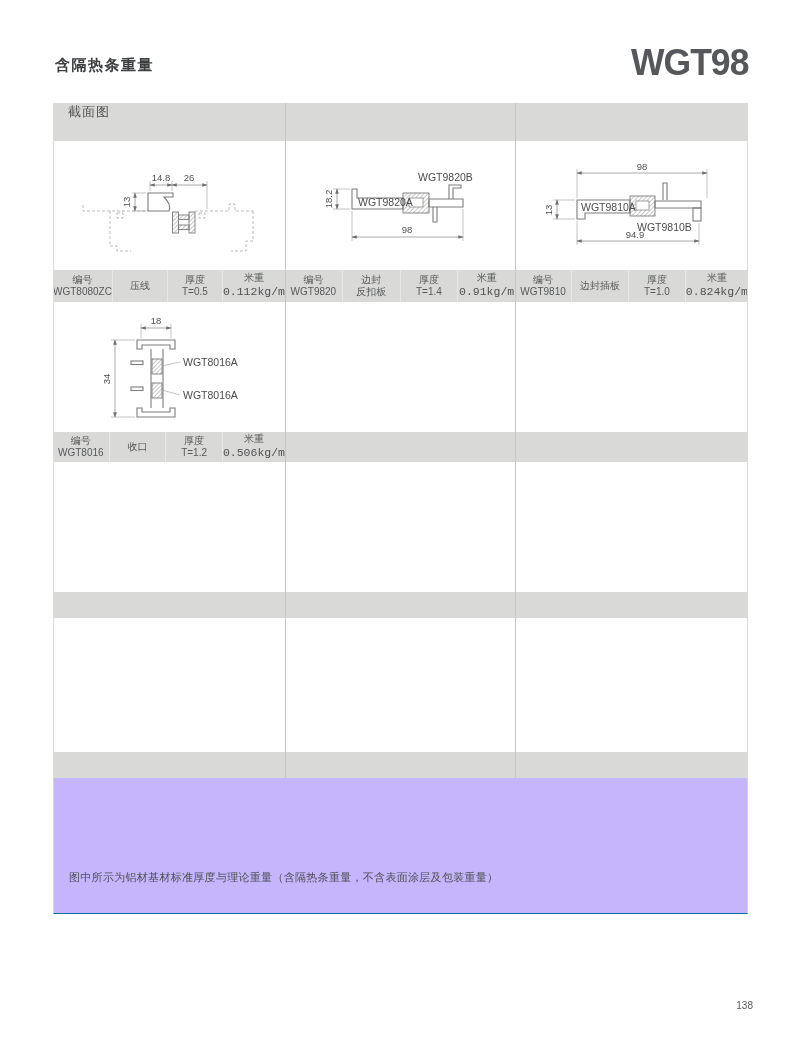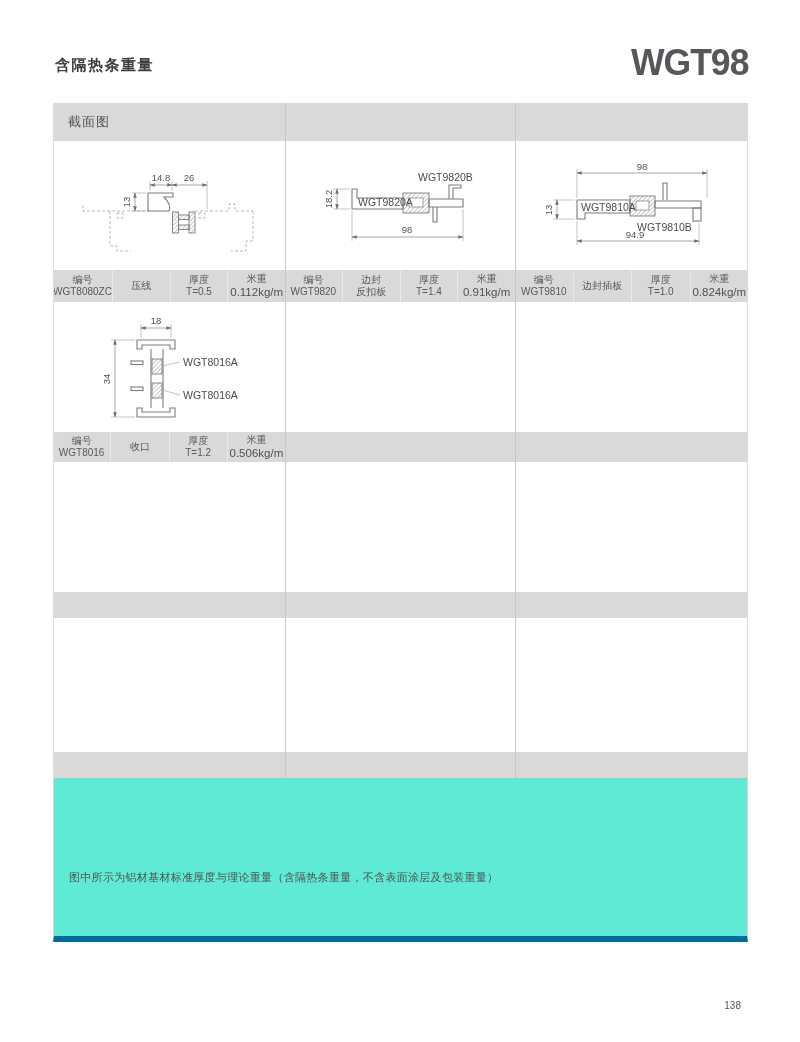--- a/index.html
+++ b/index.html
@@ -14,58 +14,58 @@
     color:#3d3e40;letter-spacing:1.5px;
   }
   .model-code{
     position:absolute;right:52px;top:42px;font-size:37px;font-weight:bold;
     color:#56575a;letter-spacing:-1px;transform:scaleX(.96);transform-origin:right;
   }
   
   .sheet{position:absolute;left:53px;top:103px;width:695px;height:835px;}
   .sheet-row{position:absolute;left:0;width:695px;}
   .band{background:#d9dad8;display:flex;}
-  .band-header{top:0;height:38px;display:flex;align-items:center;}
+  .band-header{top:0;height:38px;display:flex;align-items:flex-start;}
   .section-label{font-size:13px;color:#515254;padding-left:15px;letter-spacing:1px;}
   .draw-row{background:#ffffff;display:flex;}
   .r1{top:38px;height:129px;}
   .b1{top:167px;height:32px;}
   .r2{top:199px;height:130px;}
   .b2{top:329px;height:30px;}
   .re1{top:359px;height:130px;background:#fff;}
   .b3{top:489px;height:26px;}
   .re2{top:515px;height:134px;background:#fff;}
   .b4{top:649px;height:26px;}
   .foot-row{
-    top:675px;height:164px;background:#5eead4;
-    border-left:1px solid #d6d7d5;border-right:1px solid #d6d7d5;border-bottom:6px solid #0369a1;
+    top:675px;height:136px;background:#c4b5fd;
+    border-left:1px solid #d6d7d5;border-right:1px solid #d6d7d5;border-bottom:1px solid #0369a1;
     box-sizing:border-box;
   }
   .col-line{position:absolute;top:0;width:1px;height:675px;background:#c6c7c5;z-index:5;}
   .cl1{left:232px;} .cl2{left:462px;}
   .edge-line{position:absolute;top:0;width:1px;height:675px;background:#dcdddb;z-index:4;}
   .eL{left:0;} .eR{left:694px;}
   .dcell{height:100%;}
   .dc1{width:232px;} .dc2{width:230px;} .dc3{width:233px;}
   .dcell svg{display:block;width:100%;height:100%;}
   
   .sgroup{display:flex;height:100%;}
   .sg1{width:232px;} .sg2{width:230px;} .sg3{width:233px;}
   .scell{
     flex:1;display:flex;flex-direction:column;align-items:center;justify-content:center;
     border-right:1px solid #e9eae8;box-sizing:border-box;line-height:1.25;
   }
-  .scell:last-child{border-right:none;}
+  .scell:last-child{border-right:none;font-family:Liberation Mono, monospace;}
   .sc-l{font-size:10px;color:#57585a;}
   .sc-v{font-size:10px;color:#57585a;}
   .sc-wt{font-size:11.5px;color:#505153;text-align:center;}
   
   .note{position:absolute;left:15px;font-size:11px;color:#4f5052;letter-spacing:.3px;}
   .note1{top:92px;} .note2{top:113px;}
-  .page-number{position:absolute;right:59px;top:1000px;font-size:10px;color:#58595b;}
+  .page-number{position:absolute;right:47px;top:1000px;font-size:10px;color:#58595b;}
   
   .pl{fill:#ffffff;stroke:#7b7c7a;stroke-width:1.1;}
   .pln{fill:none;stroke:#7b7c7a;stroke-width:1.1;}
   .dl{stroke:#8a8b89;stroke-width:.75;fill:none;}
   .ext{stroke:#9b9c9a;stroke-width:.6;}
   .dsh{fill:none;stroke:#a9aaa8;stroke-width:.8;stroke-dasharray:3 2;}
   .dtx{font-size:9.5px;fill:#505153;}
   .ltx{font-size:10.5px;fill:#4b4c4e;}
   .ins{stroke:#7b7c7a;stroke-width:.9;}
 </style>

